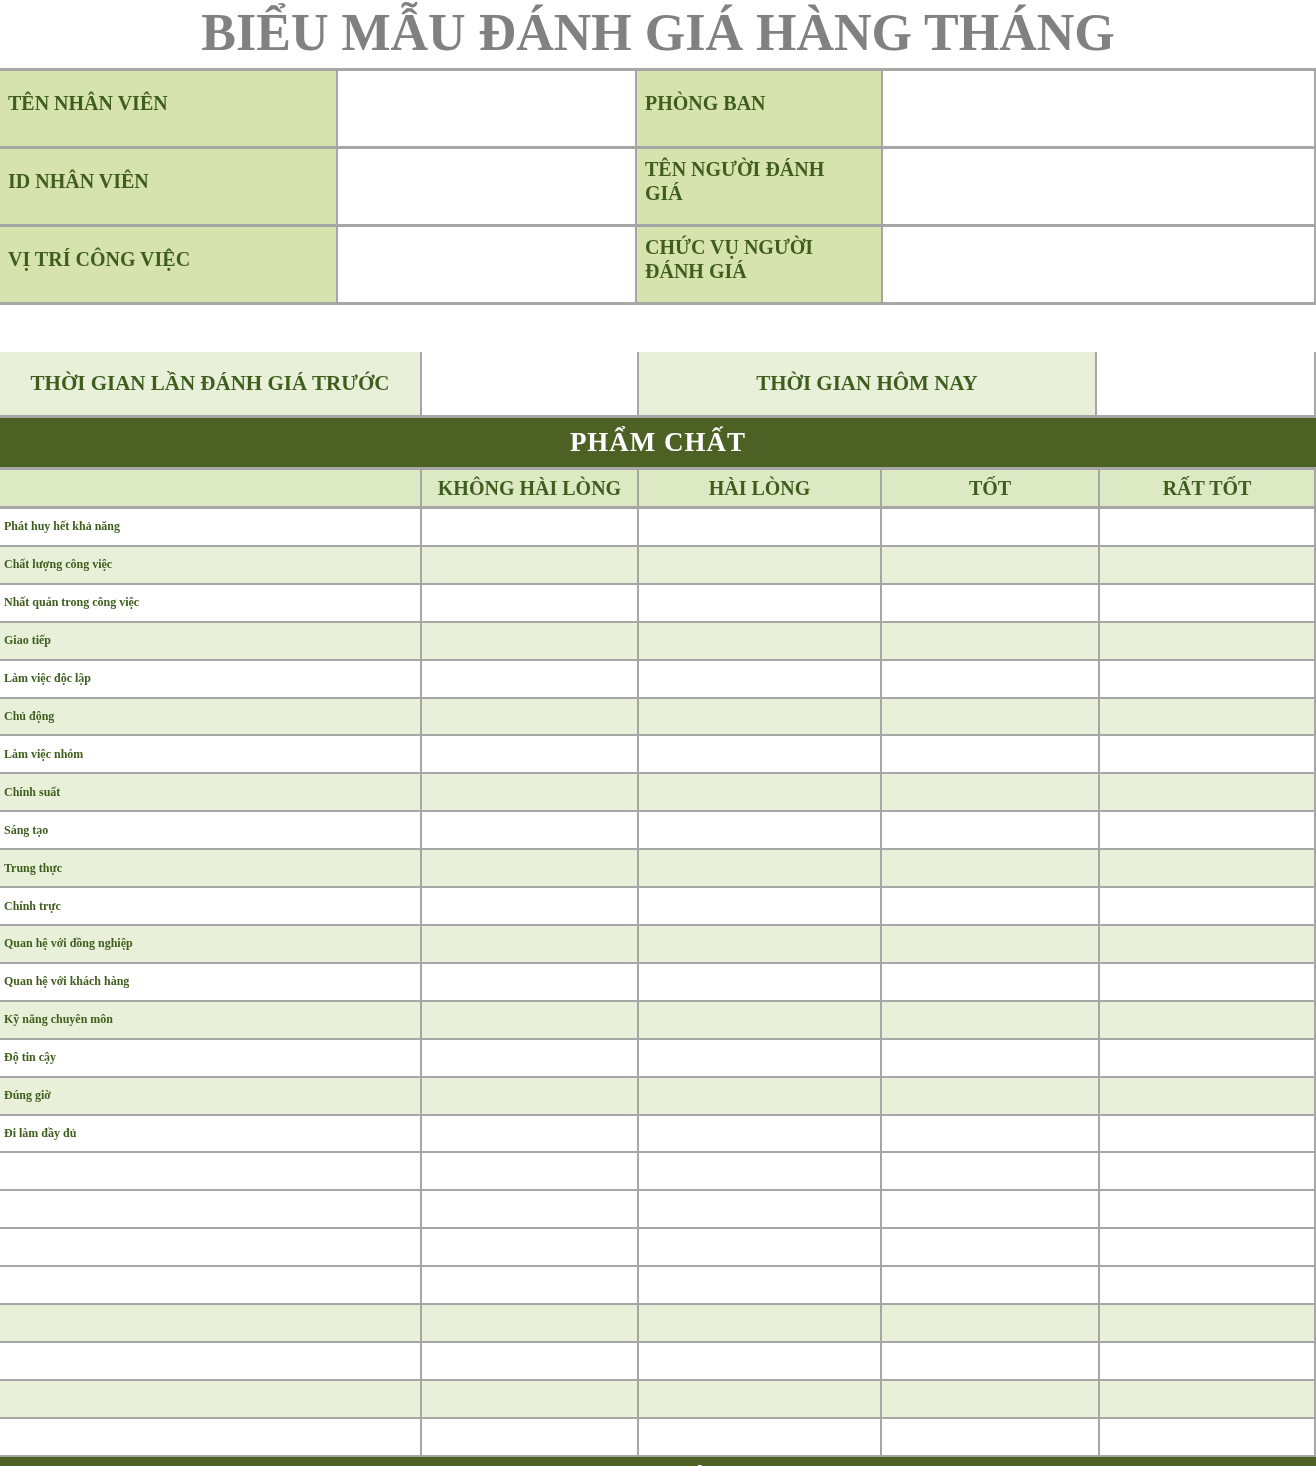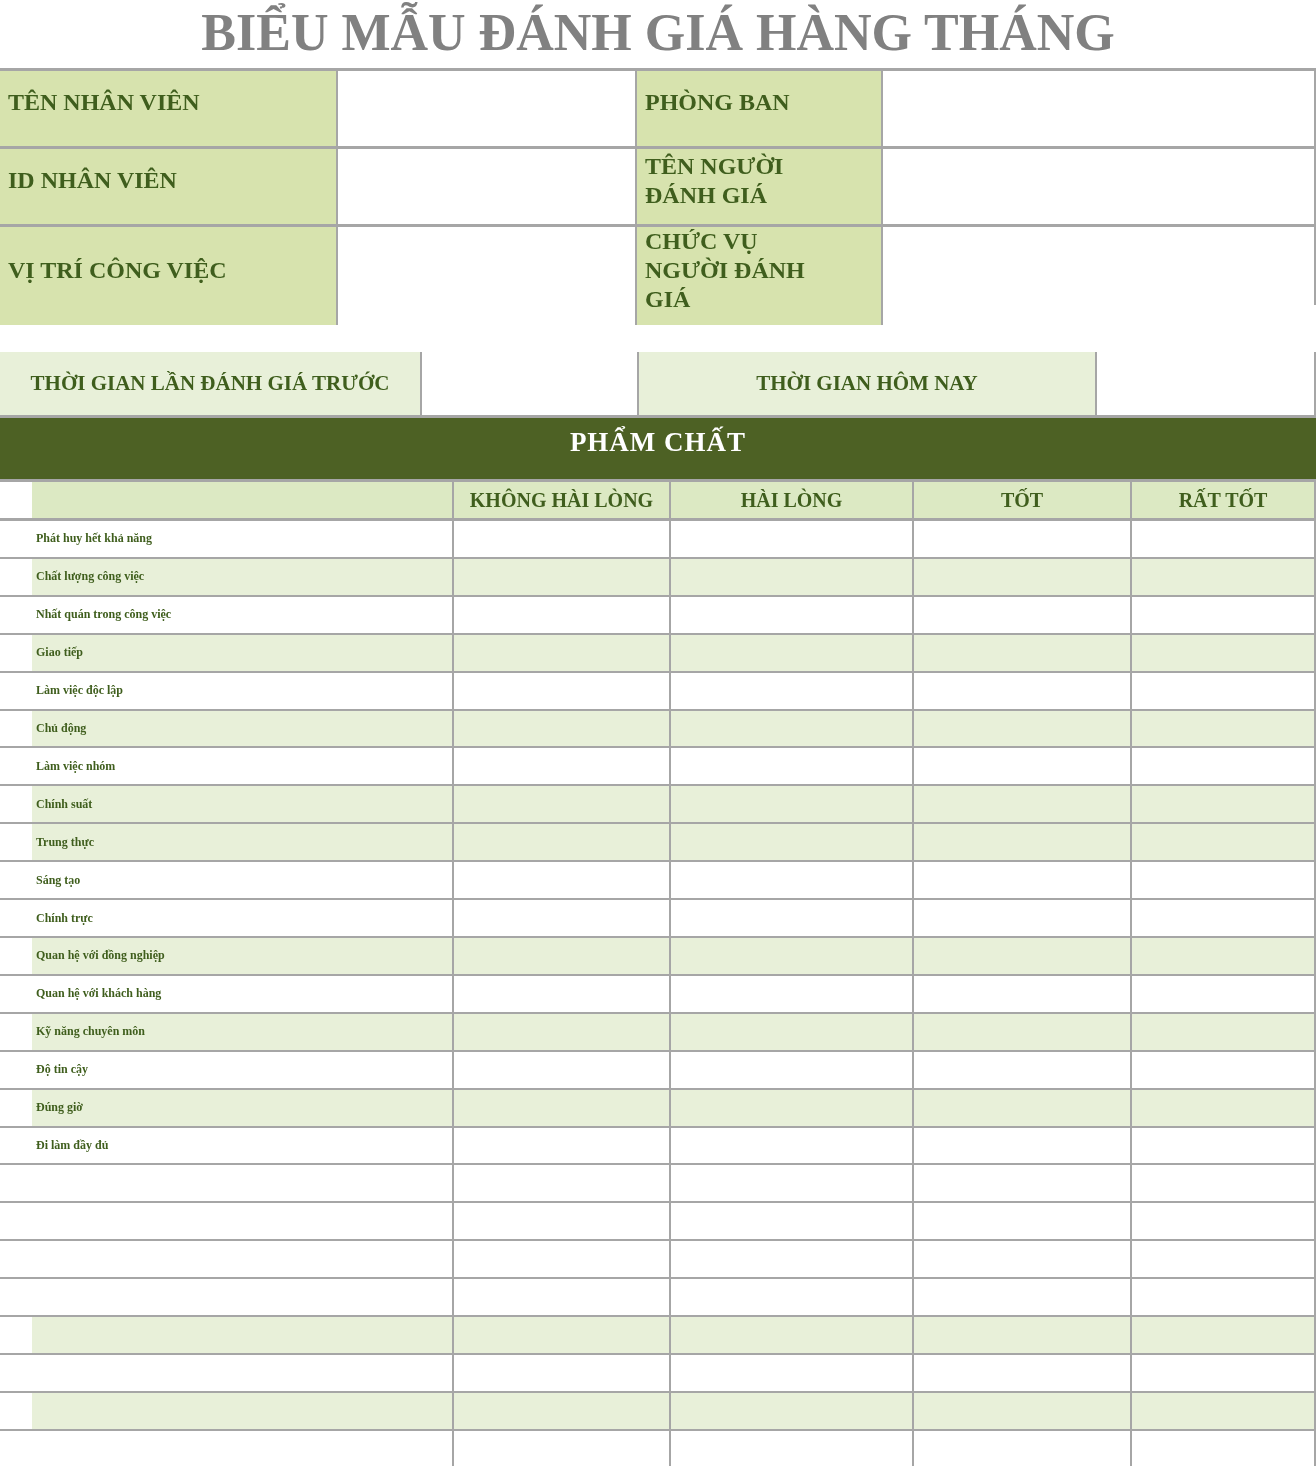--- a/index.html
+++ b/index.html
@@ -30,40 +30,39 @@
     height:78px;border-bottom:3px solid var(--line);border-right:2px solid var(--line);
   }
   .time-row{
     display:grid;grid-template-columns:420px 217px 458px 1fr;
     height:66px;border-bottom:3px solid var(--line);border-right:2px solid var(--line);margin-top:47px;
   }
   .cell{display:flex;align-items:center;}
   .cell + .cell{border-left:2px solid var(--line);}
   .info-label{
     background:var(--green-label);color:var(--text-green);
-    font-size:24px;font-weight:bold;line-height:1.2;
+    font-size:20px;font-weight:bold;line-height:1.2;
     padding:0 48px 12px 8px;
   }
   .time-label{
     background:var(--green-light);color:var(--text-green);
     font-size:21px;font-weight:bold;justify-content:center;text-align:center;
   }
   .value-cell{background:#ffffff;}
   
   .section-bar{
     background:var(--olive);color:#ffffff;text-align:center;
     font-size:27px;font-weight:bold;letter-spacing:1px;
   }
-  .section-bar.qualities{height:64px;line-height:49px;border-bottom:3px solid var(--line);}
+  .section-bar.qualities{height:52px;line-height:49px;border-bottom:3px solid var(--line);}
   .section-bar.goals{height:46px;line-height:47px;border-bottom:2px solid var(--line);}
   
   .rating-header,.rating-row{
     display:grid;grid-template-columns:420px 217px 243px 218px 1fr;
     border-right:2px solid var(--line);
-    padding-left:32px;
   }
   .rating-header{height:39px;border-bottom:3px solid var(--line);}
   .rating-header .cell{
     background:var(--green-header);color:var(--text-green);
     font-size:20px;font-weight:bold;justify-content:center;text-align:center;
   }
   .rating-row{height:37.92px;border-bottom:2px solid var(--line);}
   .rating-row .cell{background:#ffffff;}
   .rating-row.shaded .cell{background:var(--green-light);}
   .quality-label{
@@ -206,32 +205,32 @@
       </div>
       <div class="rating-row shaded">
         <div class="cell quality-label">
           <span>Chính suất</span>
         </div>
         <div class="cell "></div>
         <div class="cell "></div>
         <div class="cell "></div>
         <div class="cell "></div>
       </div>
+      <div class="rating-row">
+        <div class="cell quality-label">
+          <span>Sáng tạo</span>
+        </div>
+        <div class="cell "></div>
+        <div class="cell "></div>
+        <div class="cell "></div>
+        <div class="cell "></div>
+      </div>
       <div class="rating-row shaded">
         <div class="cell quality-label">
           <span>Trung thực</span>
-        </div>
-        <div class="cell "></div>
-        <div class="cell "></div>
-        <div class="cell "></div>
-        <div class="cell "></div>
-      </div>
-      <div class="rating-row">
-        <div class="cell quality-label">
-          <span>Sáng tạo</span>
         </div>
         <div class="cell "></div>
         <div class="cell "></div>
         <div class="cell "></div>
         <div class="cell "></div>
       </div>
       <div class="rating-row">
         <div class="cell quality-label">
           <span>Chính trực</span>
         </div>

